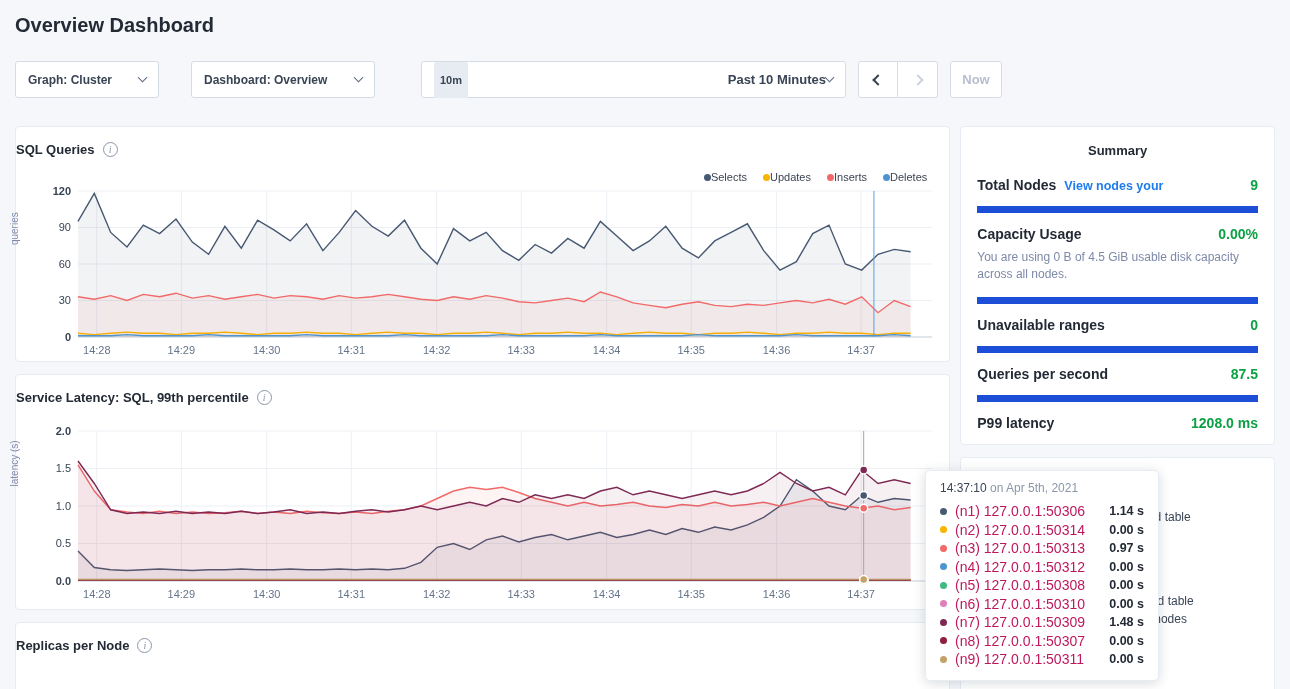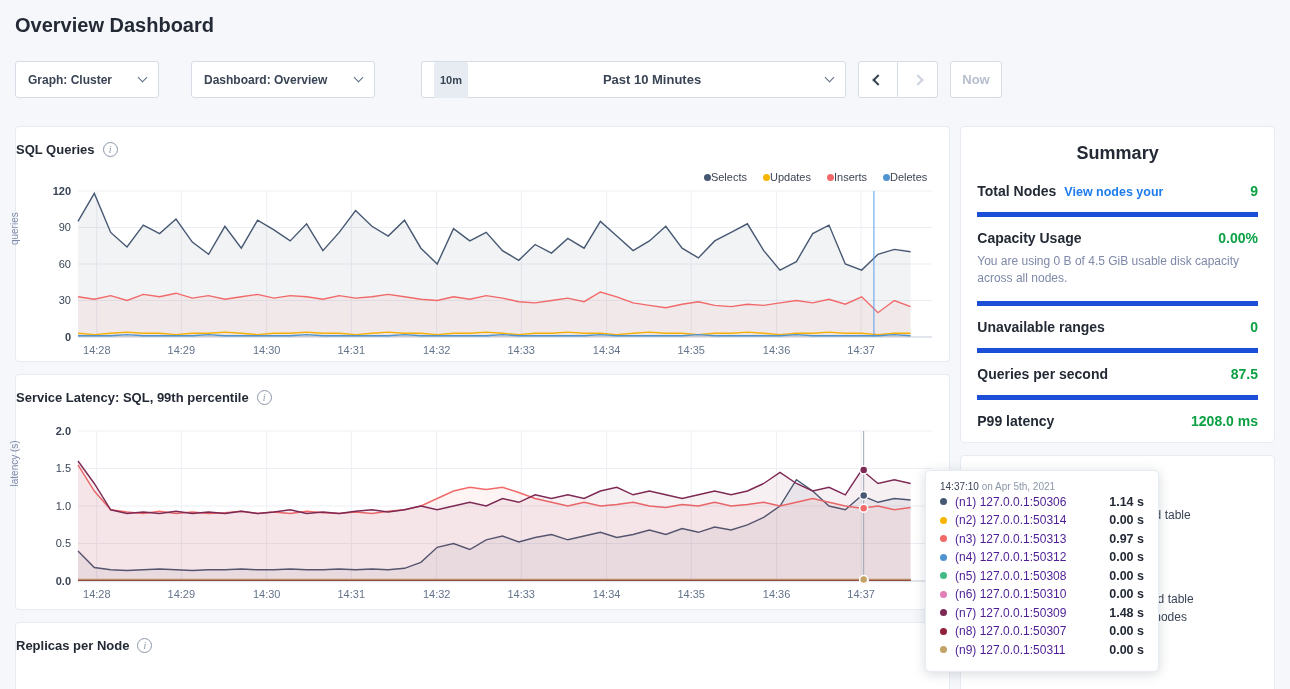--- a/index.html
+++ b/index.html
@@ -10,21 +10,21 @@
 
   
   .toolbar{display:flex;align-items:center;margin-bottom:28px}
   .btn{display:flex;align-items:center;background:#fff;border:1px solid #d6dce6;border-radius:3px;height:37px;font-weight:700;font-size:12px;color:#394455;padding:0 12px;cursor:pointer}
   .dropdown{justify-content:space-between}
   .chev{width:7px;height:7px;border-right:1.5px solid #5f6c80;border-bottom:1.5px solid #5f6c80;transform:rotate(45deg);margin-top:-4px;flex:0 0 auto}
   .graph-dd{width:144px;margin-right:32px}
   .dash-dd{width:184px;margin-right:46px}
   .time-dd{width:425px;margin-right:12px;font-size:13px}
   .time-badge{background:#e7ecf3;border-radius:2px;font-size:11px;font-weight:700;color:#394455;padding:12px 6px;margin-right:10px}
-  .time-label{flex:1;text-align:center}
+  .time-label{flex:1;text-align:right}
   .arrow-group{display:flex;margin-right:12px}
   .arrow-btn{width:40px;justify-content:center;border-radius:3px 0 0 3px}
   .arrow-btn+.arrow-btn{border-left:none;border-radius:0 3px 3px 0}
   .chev-left{width:8px;height:8px;border-right:2px solid #394455;border-bottom:2px solid #394455;transform:rotate(135deg);margin:0}
   .chev-right{width:8px;height:8px;border-right:2px solid #ccd3dd;border-bottom:2px solid #ccd3dd;transform:rotate(-45deg);margin:0}
   .now-btn{width:52px;justify-content:center;color:#b6bece;font-size:13px;cursor:default}
 
   
   .content{display:flex;gap:10px;align-items:flex-start}
   .charts-col{width:945px;display:flex;flex-direction:column;gap:12px}
@@ -44,44 +44,44 @@
   .lg-dot{width:7px;height:7px;border-radius:50%}
   .chart-mount{position:absolute;left:18px}
   .c1 .chart-mount{top:56px}
   .c2 .chart-mount{top:48px}
   .ylab{position:absolute;left:-2px;top:55%;transform:rotate(-90deg) translateX(50%);transform-origin:left center;font-size:10px;color:#7e89a9}
   svg text.yt{font-size:11px;fill:#394455;font-family:"Liberation Sans",sans-serif}
   svg text.xt{font-size:11px;fill:#64748b;font-family:"Liberation Sans",sans-serif}
 
   
   .summary-card{padding:0 16px}
-  .summary-title{text-align:center;font-size:18px;font-weight:700;padding:16px 0 6px}
-  .sum-sec{padding:13px 0;border-bottom:5px solid #1d4ed8}
+  .summary-title{text-align:center;font-size:13px;font-weight:700;padding:16px 0 6px}
+  .sum-sec{padding:13px 0;border-bottom:7px solid #1d4ed8}
   .sum-sec.last{border-bottom:none}
   .sum-line{display:flex;align-items:baseline}
   .sum-label{font-size:14px;font-weight:700;color:#242a35;margin-right:8px}
   .sum-link{font-size:12.5px;font-weight:700;text-decoration:none;cursor:pointer}
   .sum-value{margin-left:auto;font-size:14px;font-weight:700}
   .sum-desc{font-size:12px;color:#7e89a9;line-height:1.45;margin-top:7px;max-width:276px}
 
   
   .events-card{height:260px;position:relative;overflow:hidden}
   .ev-frag{position:absolute;font-size:12px;color:#394455}
   .ev-frag.f0{top:52px;left:170px}
   .ev-frag.f1{top:136px;left:173px}
   .ev-frag.f2{top:154px;left:193px}
 
   
   .tooltip{position:absolute;left:925px;top:470px;width:234px;background:#fff;border:1px solid #e7ecf3;border-radius:5px;box-shadow:0 2px 12px rgba(40,50,70,.18);padding:10px 14px 12px;z-index:10}
-  .tt-head{font-size:10px;}
+  .tt-head{font-size:12px;margin-bottom:7px}
   .tt-time{color:#394455}
   .tt-date{color:#8b97a8}
   .tt-row{display:flex;align-items:center;height:18px;margin-top:0.5px}
   .tt-dot{width:7px;height:7px;border-radius:50%;margin-right:8px;flex:0 0 auto}
-  .tt-label{font-size:12px;color:#4c1d95}
+  .tt-label{font-size:14px;color:#be185d}
   .tt-value{margin-left:auto;font-size:12.5px;font-weight:700;color:#242a35}
 </style>
 </head>
 <body>
 
 <div class="page">
   <h1 class="page-title">Overview Dashboard</h1>
 
   <div class="toolbar">
     <button class="btn dropdown graph-dd">

